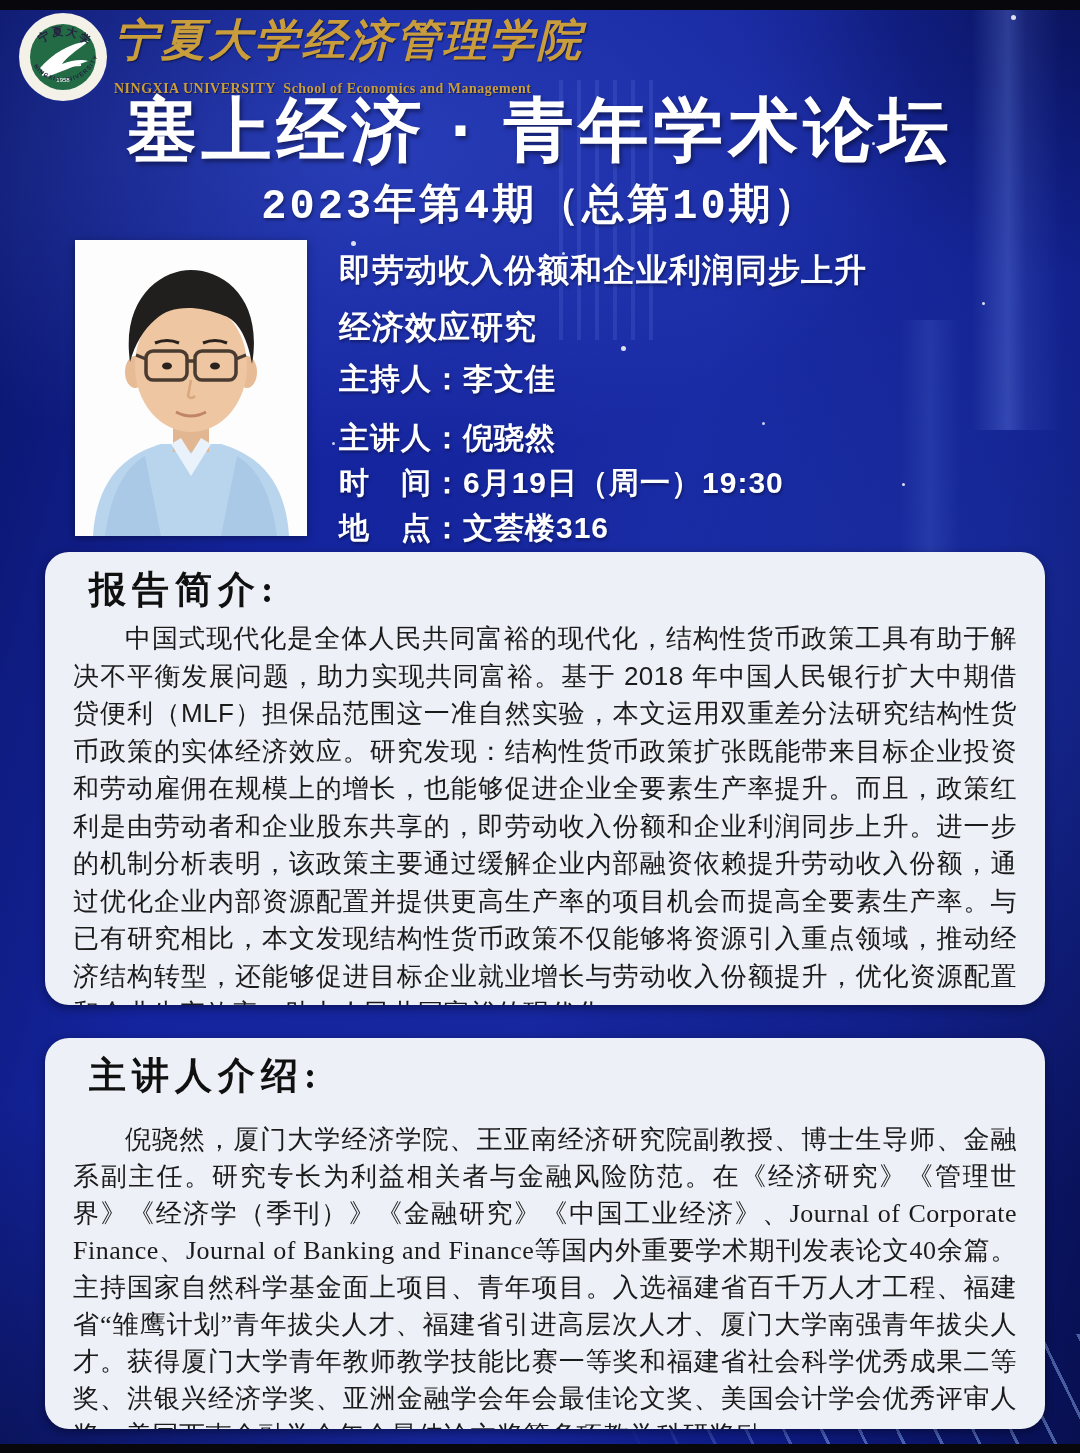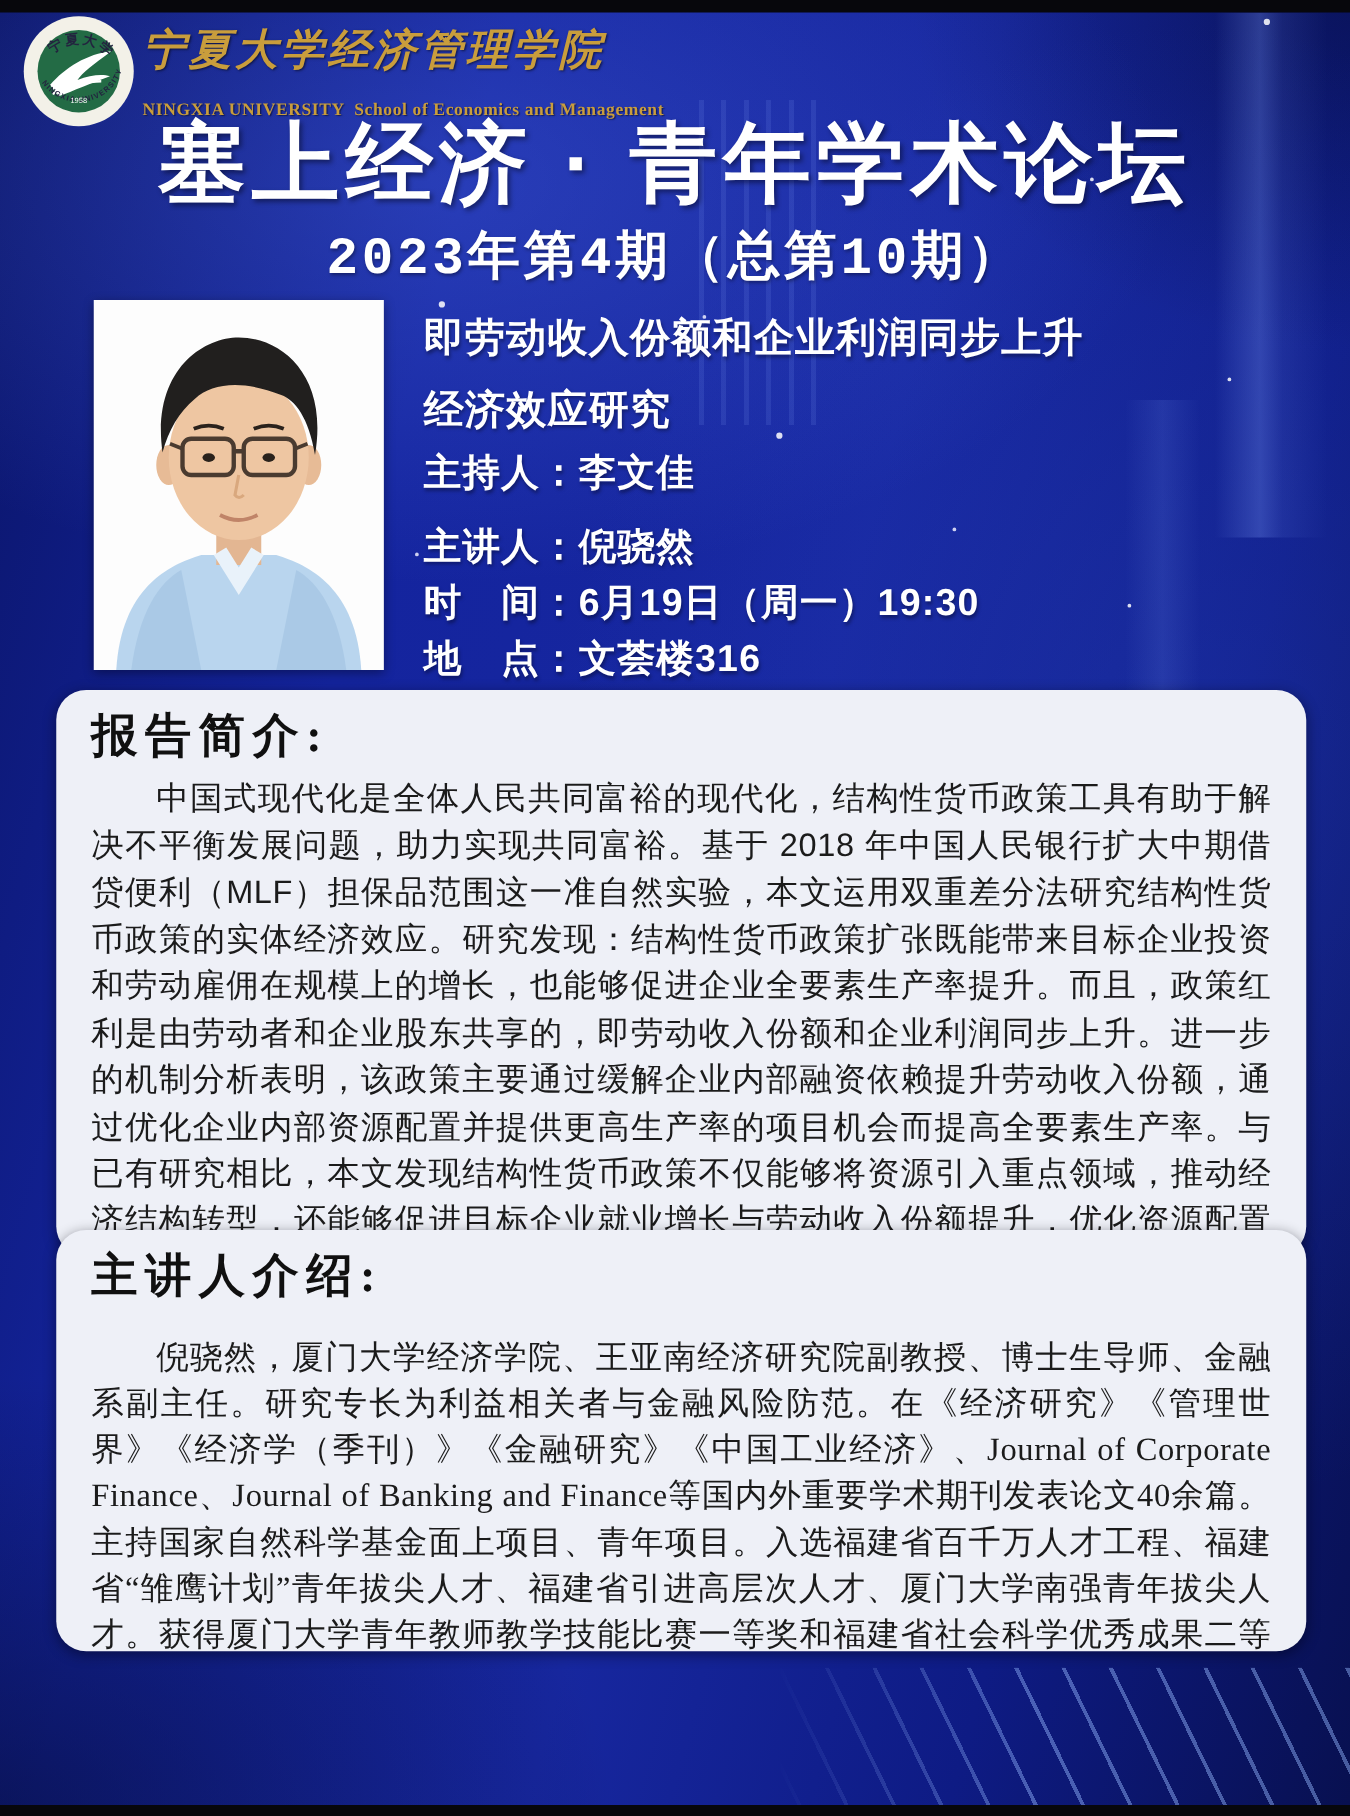--- a/index.html
+++ b/index.html
@@ -55,21 +55,21 @@
       642px 1302px 0 0 #eef, 982px 1262px 0 0 #fff;
     opacity: .85;
   }
 
   
   .header { position: absolute; top: 12px; left: 18px; display: flex; align-items: flex-start; z-index: 5; }
   .logo { width: 90px; height: 90px; flex: 0 0 auto; }
   .college { margin-left: 6px; padding-top: 6px; }
   .college-zh {
     font-family: "Liberation Serif", serif;
-    font-weight: bold; font-size: 34px; line-height: 46px;
+    font-weight: bold; font-size: 44px; line-height: 46px;
     color: #c99d3c; letter-spacing: 3px;
     text-shadow: 1px 1px 2px rgba(0,0,0,0.55);
     font-style: italic;
   }
   .college-en {
     font-family: "Liberation Serif", serif;
     font-weight: bold; font-size: 14px; color: #c99d3c;
     letter-spacing: .5px; margin-top: 17px; white-space: pre;
     text-shadow: 1px 1px 1px rgba(0,0,0,0.5);
   }
@@ -108,25 +108,25 @@
 
   
   .box {
     position: absolute; left: 45px; width: 1000px;
     background: #eef0f7; border-radius: 24px;
     padding: 14px 28px 0 28px;
     box-shadow: 0 3px 10px rgba(0,0,15,0.45);
     overflow: hidden; z-index: 4;
   }
   .box.abstract { top: 552px; height: 453px; }
-  .box.bio { top: 984px; height: 337px; }
+  .box.bio { top: 1038px; height: 391px; }
   .box-heading {
     font-family: "Liberation Serif", serif;
     font-weight: bold; font-size: 37px; color: #101010;
-    letter-spacing: 6px; line-height: 48px;
+    letter-spacing: 6px; line-height: 48px; margin-left: 16px;
   }
   .box-body {
     margin-top: 6px; font-size: 26px; line-height: 37.5px;
     color: #1b1b1b; text-align: justify; text-indent: 2em;
     letter-spacing: .5px;
   }
   .box.bio .box-body { font-family: "Liberation Serif", "Liberation Sans", serif; line-height: 37px; margin-top: 21px; }
 </style>
 </head>
 <body>

